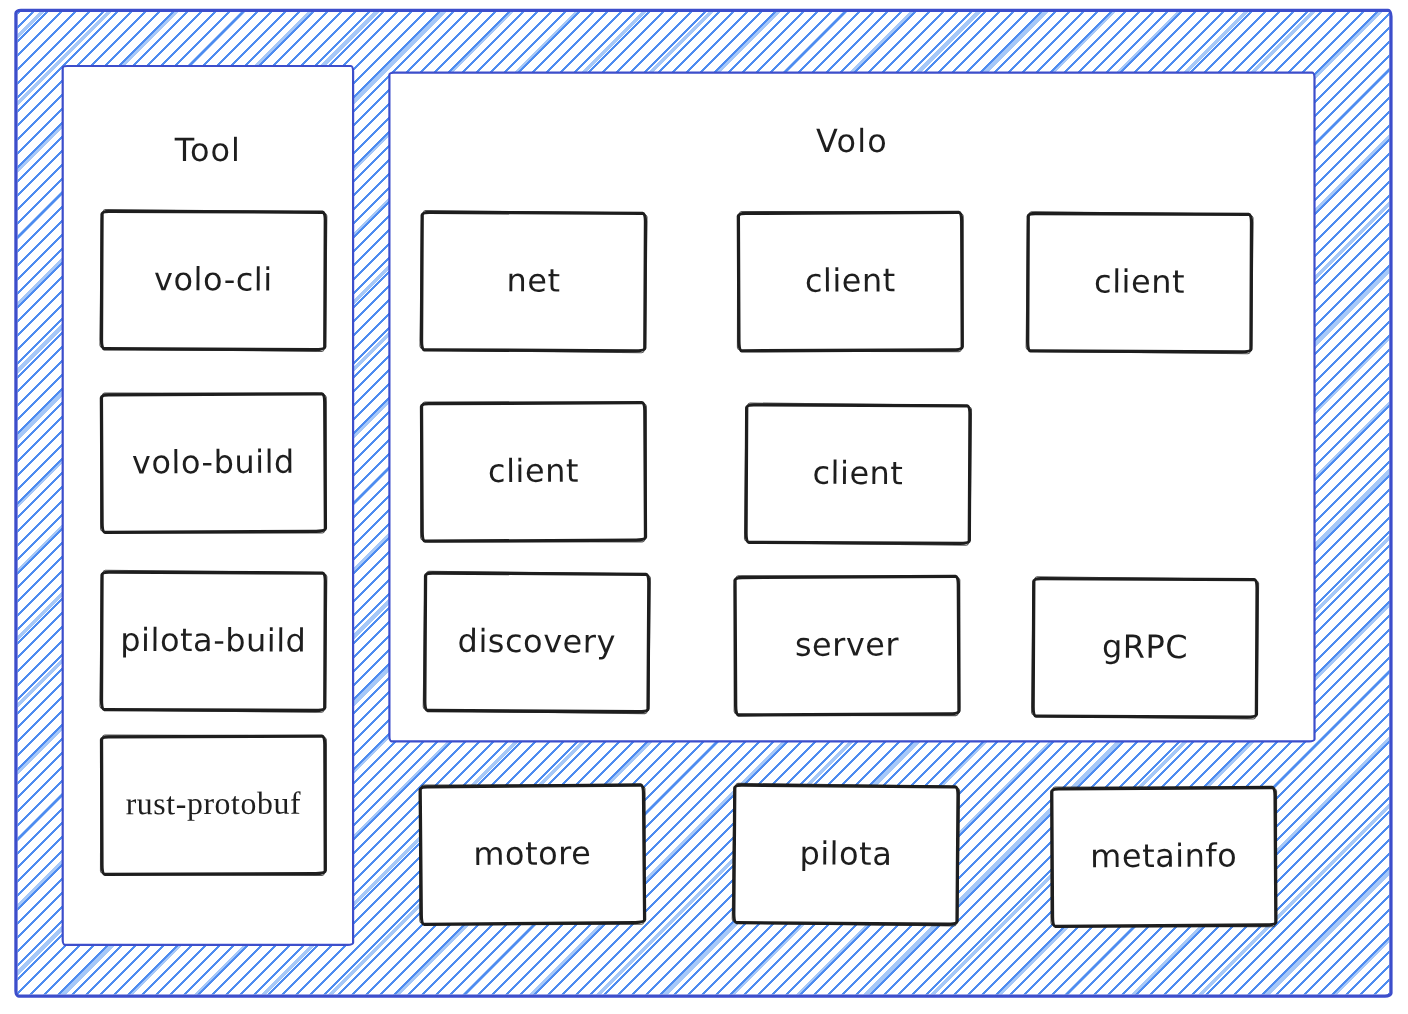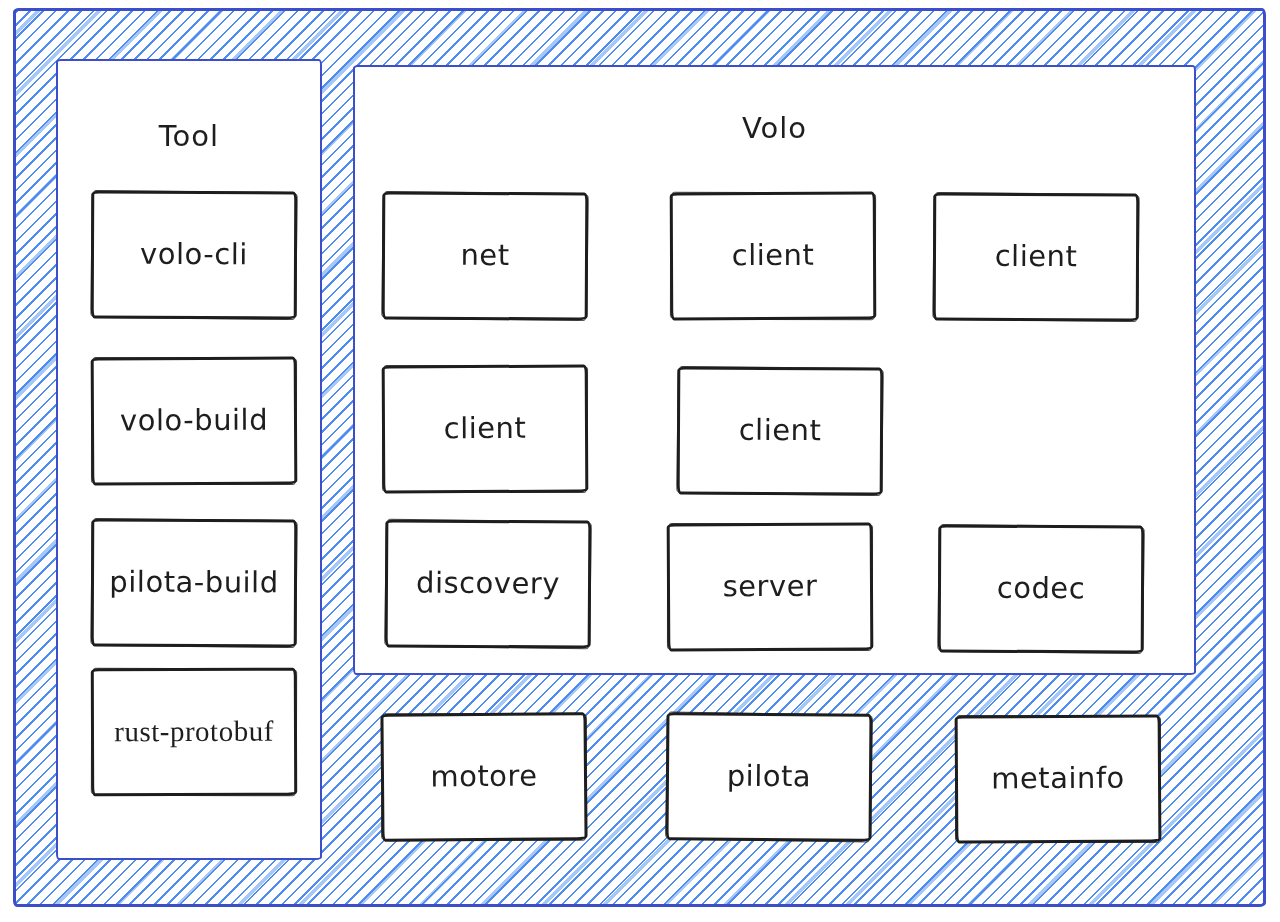--- a/index.html
+++ b/index.html
@@ -120,21 +120,21 @@
       <div class="node" style="left:322px; top:300px; transform:rotate(0.3deg);">
         <span>client</span>
       </div>
       <div class="node" style="left:30px; top:453px; transform:rotate(0.35deg);">
         <span>discovery</span>
       </div>
       <div class="node" style="left:312px; top:456px; transform:rotate(-0.3deg);">
         <span>server</span>
       </div>
       <div class="node" style="left:583px; top:458px; transform:rotate(0.3deg);">
-        <span>codec</span>
+        <span>gRPC</span>
       </div>
     </div>
 
     <div class="node" style="left:365px; top:702px; transform:rotate(-0.5deg);">
       <span>motore</span>
     </div>
     <div class="node" style="left:650px; top:702px; transform:rotate(0.45deg);">
       <span>pilota</span>
     </div>
     <div class="node" style="left:939px; top:704px; transform:rotate(-0.35deg);">

